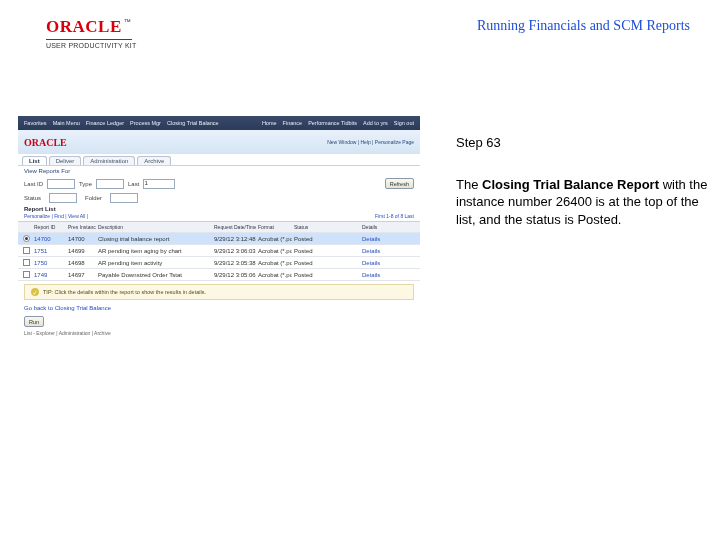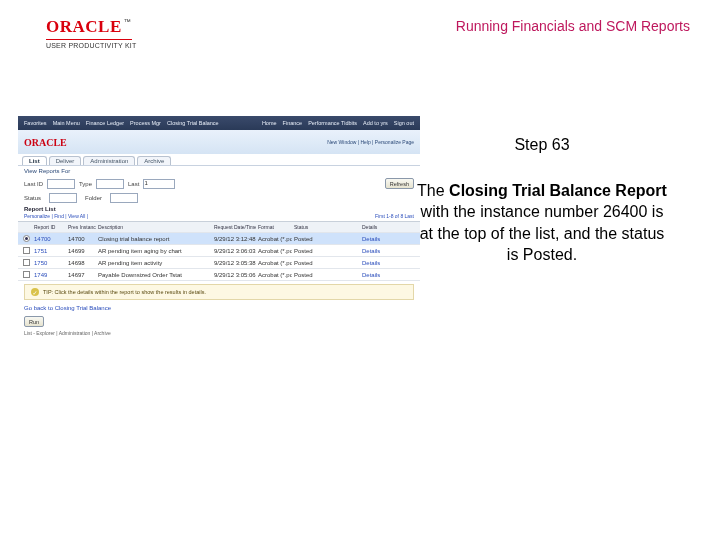--- a/index.html
+++ b/index.html
@@ -6,24 +6,24 @@
   html, body { width: 720px; height: 540px; font-family: Arial, Helvetica, sans-serif; background: #fff; color: #000; }
   .page { position: relative; width: 720px; height: 540px; }
 
   
   .hdr { position: absolute; top: 18px; left: 46px; right: 30px; display: flex; justify-content: space-between; align-items: flex-start; }
   .logo-block { display: flex; flex-direction: column; }
   .logo-oracle { font-family: "Times New Roman", serif; font-weight: bold; font-size: 17px; color: #d9000d; letter-spacing: 0.5px; line-height: 1; }
   .logo-tm { font-size: 7px; color: #333; margin-left: 2px; vertical-align: top; }
   .logo-line { width: 86px; height: 1px; background: #d9000d; margin: 3px 0 2px 0; }
   .logo-sub { font-size: 7px; color: #333; letter-spacing: 0.2px; }
-  .title { font-size: 14px; color: #be185d; }
-
-  
-  .rcol { position: absolute; top: 134px; left: 412px; width: 260px; font-size: 16px; line-height: 1.35; text-align: center; }
+  .title { font-size: 14px; color: #1d4ed8; font-family: Liberation Serif, serif; }
+
+  
+  .rcol { position: absolute; top: 134px; left: 456px; width: 260px; font-size: 13px; line-height: 1.35; }
   .step { margin-bottom: 24px; }
   .body-text b { font-weight: bold; }
 
   
   .shot { position: absolute; top: 116px; left: 18px; width: 402px; height: 218px; font-size: 6px; color: #333; }
   .shot .topbar { height: 14px; background: linear-gradient(#3a4a6b,#2a3a58); color: #e8eef8; display: flex; align-items: center; gap: 6px; padding: 0 6px; font-size: 5.5px; }
   .shot .strip { height: 24px; background: linear-gradient(#e9f1fb,#d5e4f4); display: flex; align-items: center; justify-content: space-between; padding: 0 6px; }
   .shot .strip .ora { font-family: "Times New Roman", serif; font-weight: bold; color: #c01; font-size: 10px; }
   .shot .crumbs { font-size: 5px; color: #2a4877; text-align: right; }
   .shot .tabs { display: flex; gap: 2px; padding-left: 4px; background: #fff; border-bottom: 1px solid #c8d2e0; height: 12px; align-items: flex-end; }

